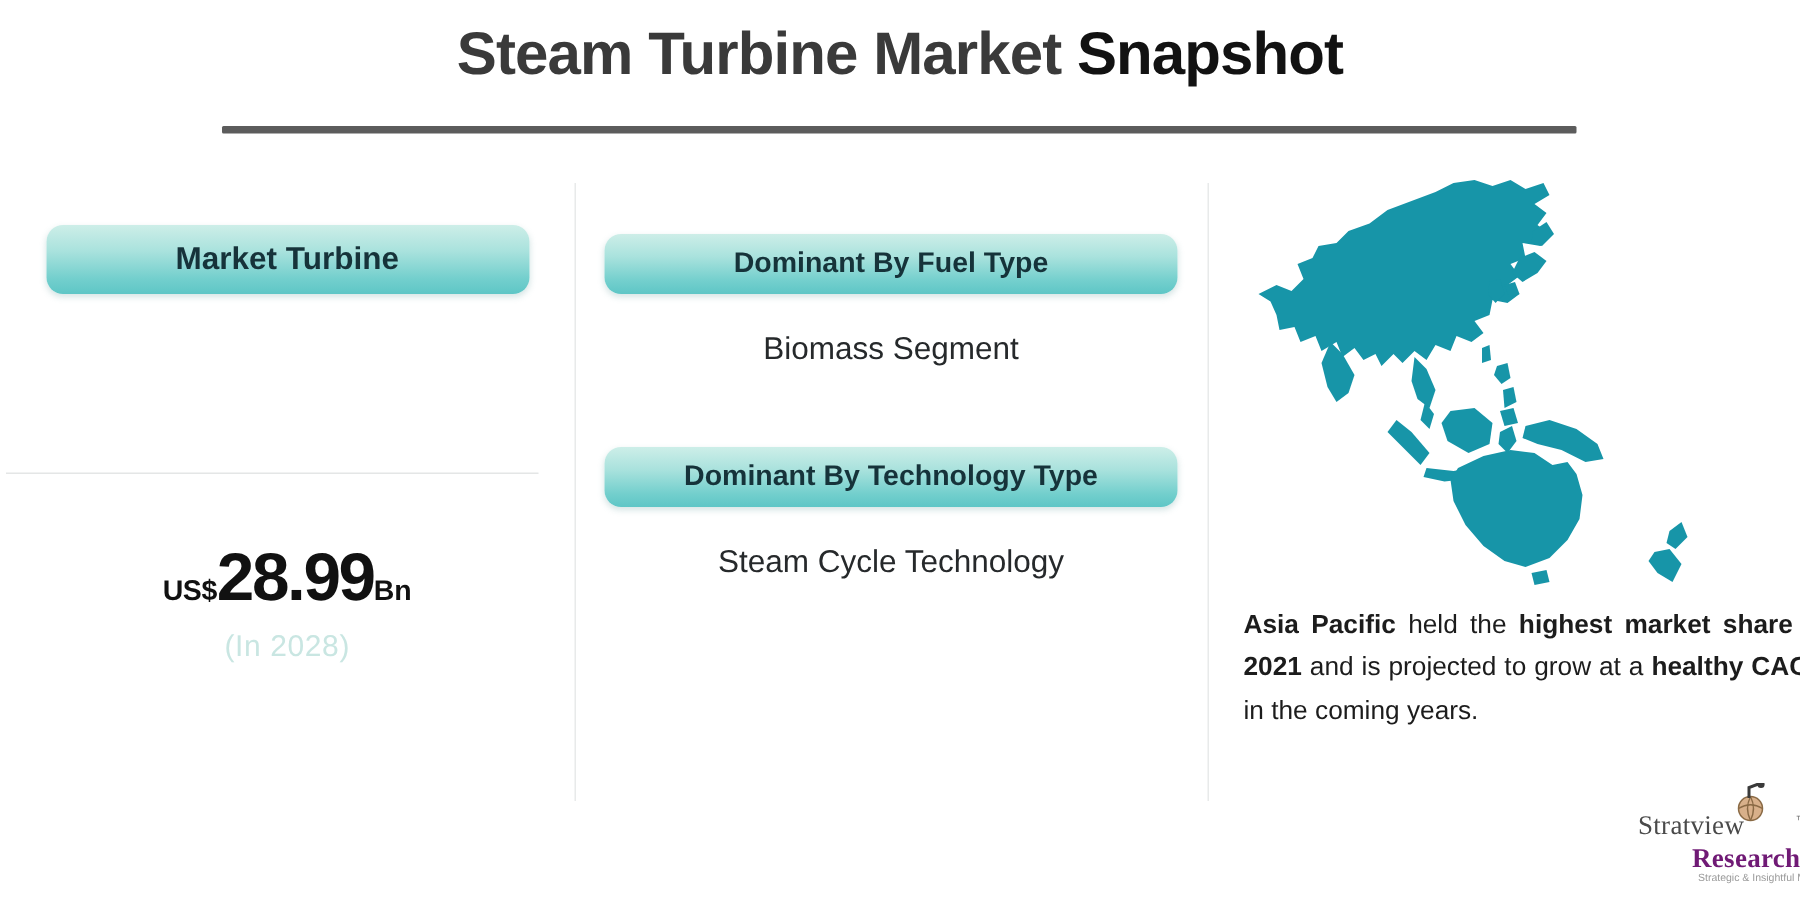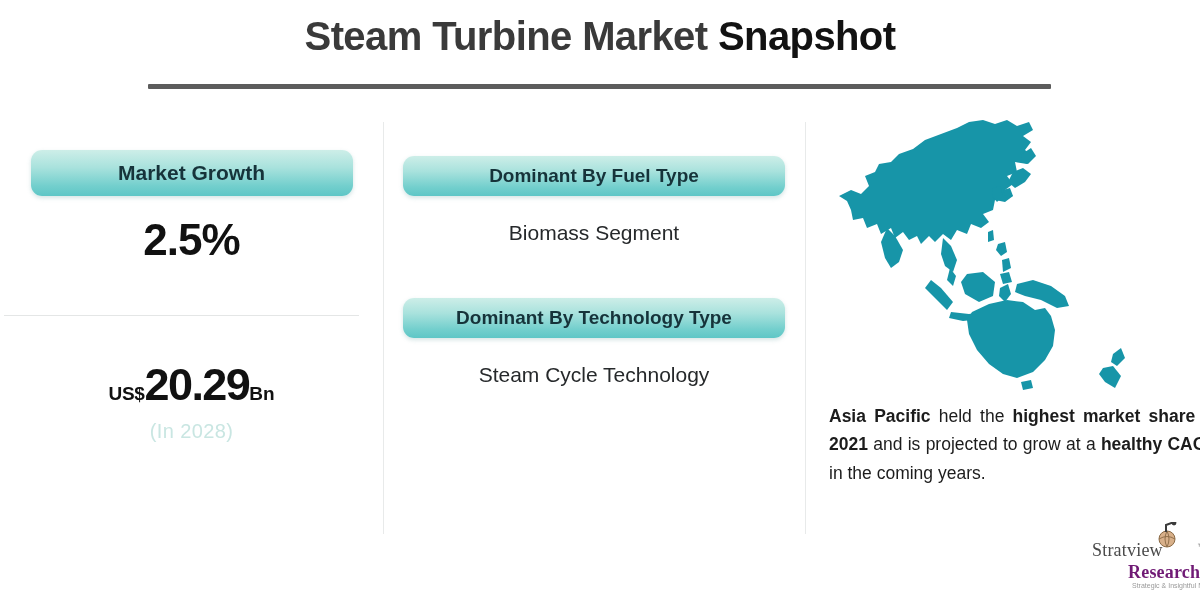--- a/index.html
+++ b/index.html
@@ -112,29 +112,28 @@
   <div class="title-rule"></div>
 
   <div class="v-divider left-col"></div>
   <div class="v-divider right-col"></div>
   <div class="h-divider"></div>
 
   <div class="col-left">
 
     <div class="lblock growth">
       <div class="pill">
-        <span>Market Growth</span>
-      </div>
-      <div class="big-number">2.5%</div>
+        <span>Market Turbine</span>
+      </div>
     </div>
 
     <div class="lblock size">
       <div class="size-value">
         <span class="unit-pre">US$</span>
-          <span class="amount">20.29</span>
+          <span class="amount">28.99</span>
           <span class="unit-post">Bn</span>
       </div>
       <div class="sub-note">(In 2028)</div>
     </div>
 
   </div>
 
   <div class="col-mid">
 
     <div class="mid-item i1">

